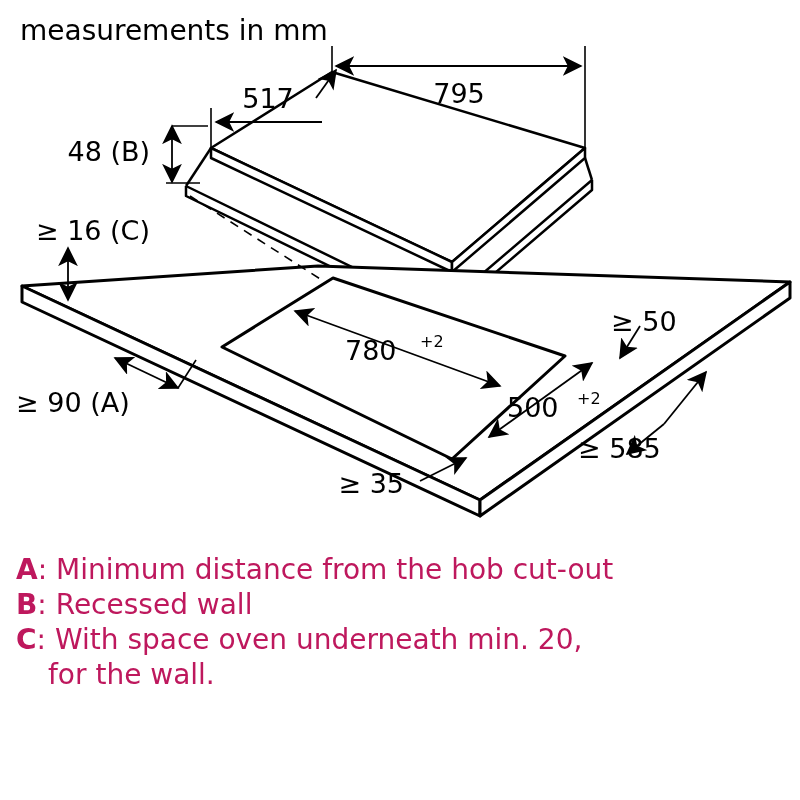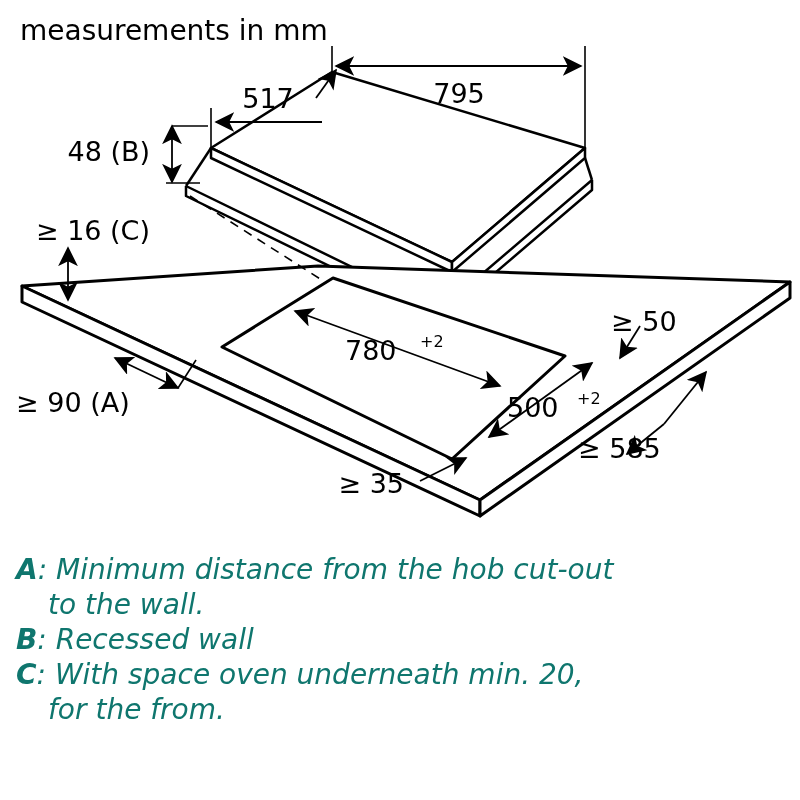--- a/index.html
+++ b/index.html
@@ -53,22 +53,21 @@
   .legend {
     position: absolute;
     left: 16px;
     top: 552px;
     width: 770px;
   }
   .legend-row {
     display: block;
     font-size: 28px;
     line-height: 35px;
-    color: #0f766e;
-    font-style: italic;
+    color: #be185d;
   }
   .legend-key {
     font-weight: bold;
   }
   .legend-text {
     font-weight: normal;
   }
   .legend-indent {
     display: block;
     padding-left: 32px;
@@ -181,27 +180,26 @@
         <line x1="664" y1="424" x2="627" y2="454" stroke="#000000" stroke-width="1.8" marker-end="url(#arrEnd)"></line>
         <text class="dim-text" x="578" y="458" text-anchor="start">≥ 585</text>
       </g>
     </svg>
   </div>
 
   <div class="legend">
 
     <div class="legend-row">
       <span class="legend-key">A</span><span class="legend-text">: </span><span class="legend-text">Minimum distance from the hob cut-out</span>
-      <span class="legend-indent">to the wall.</span>
     </div>
 
     <div class="legend-row">
       <span class="legend-key">B</span><span class="legend-text">: </span><span class="legend-text">Recessed wall</span>
     </div>
 
     <div class="legend-row">
       <span class="legend-key">C</span><span class="legend-text">: </span><span class="legend-text">With space oven underneath min. 20,</span>
-      <span class="legend-indent">for the from.</span>
+      <span class="legend-indent">for the wall.</span>
     </div>
 
   </div>
 
 </div>
 
 </body></html>

